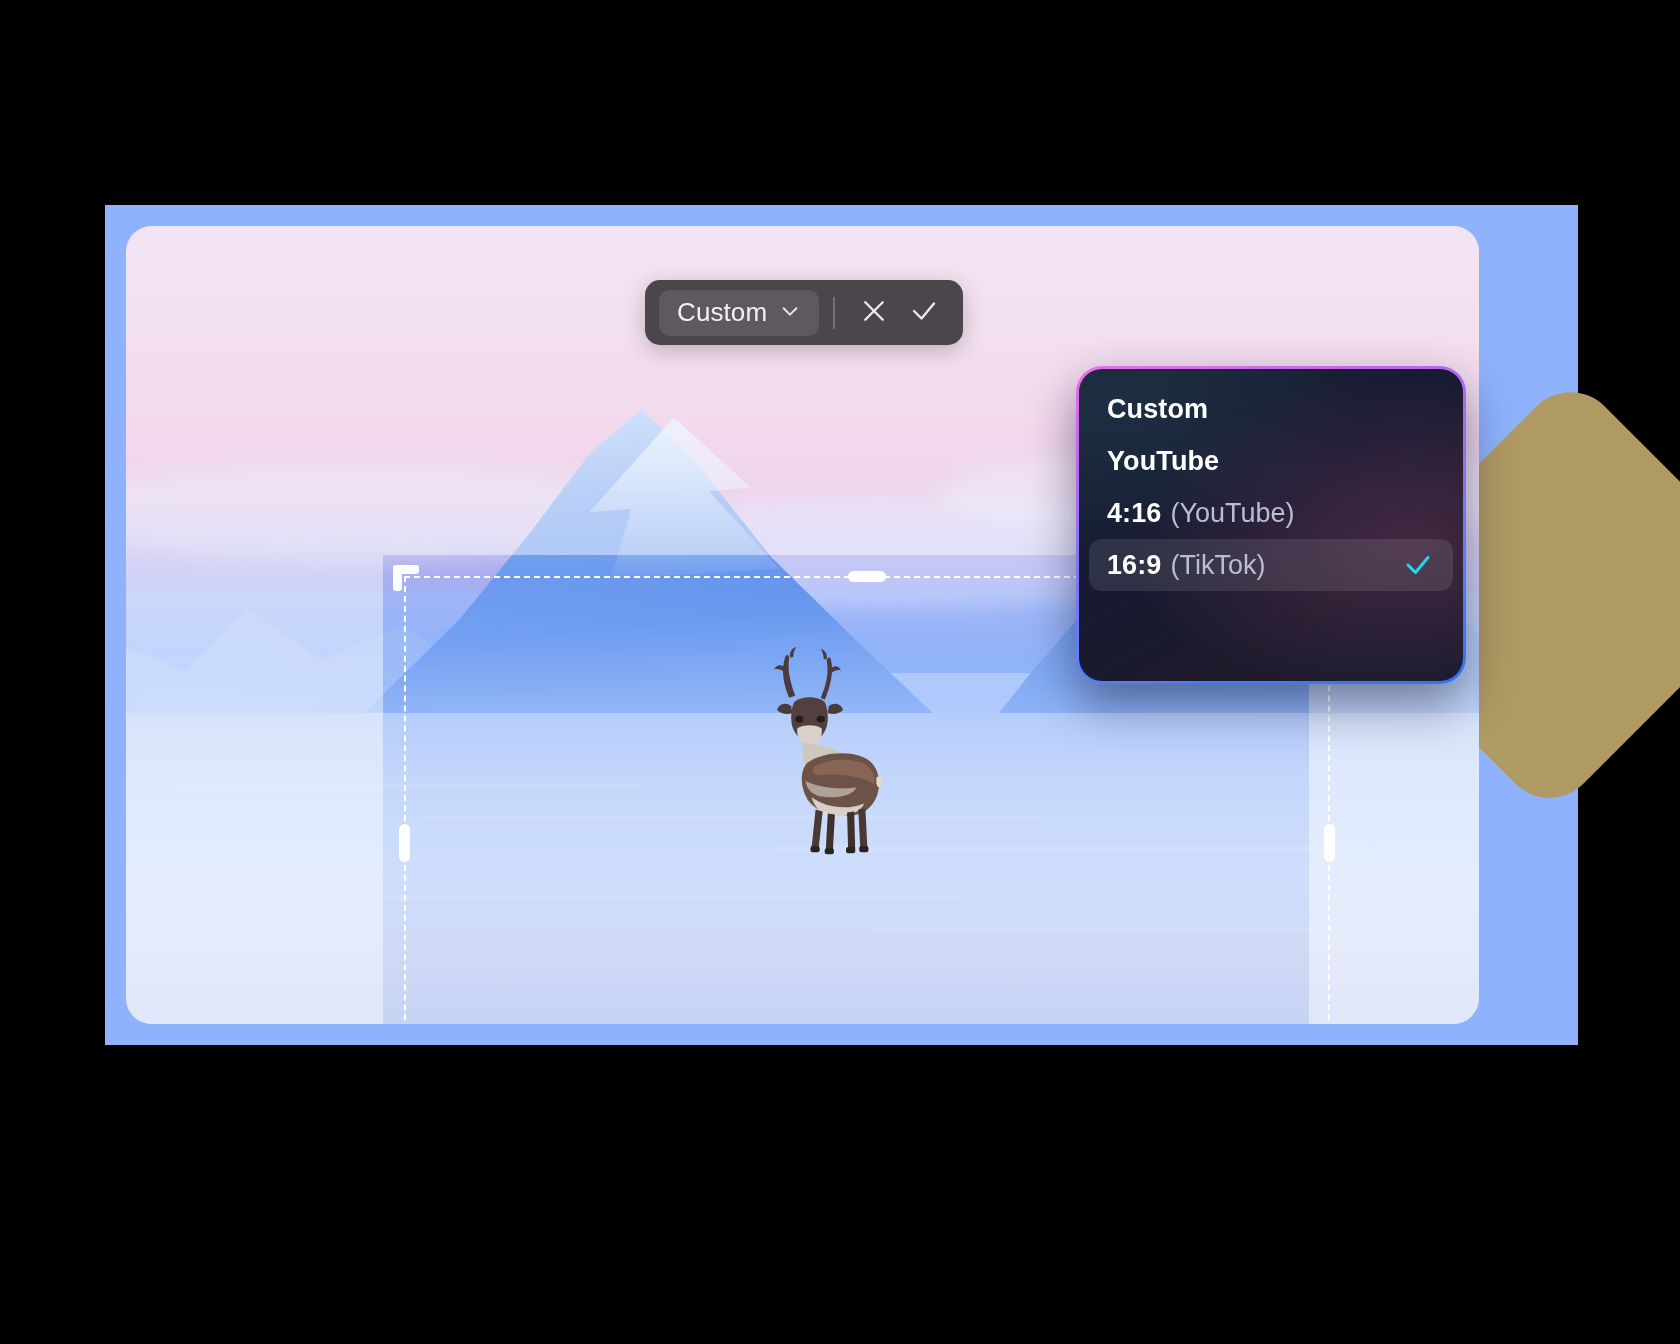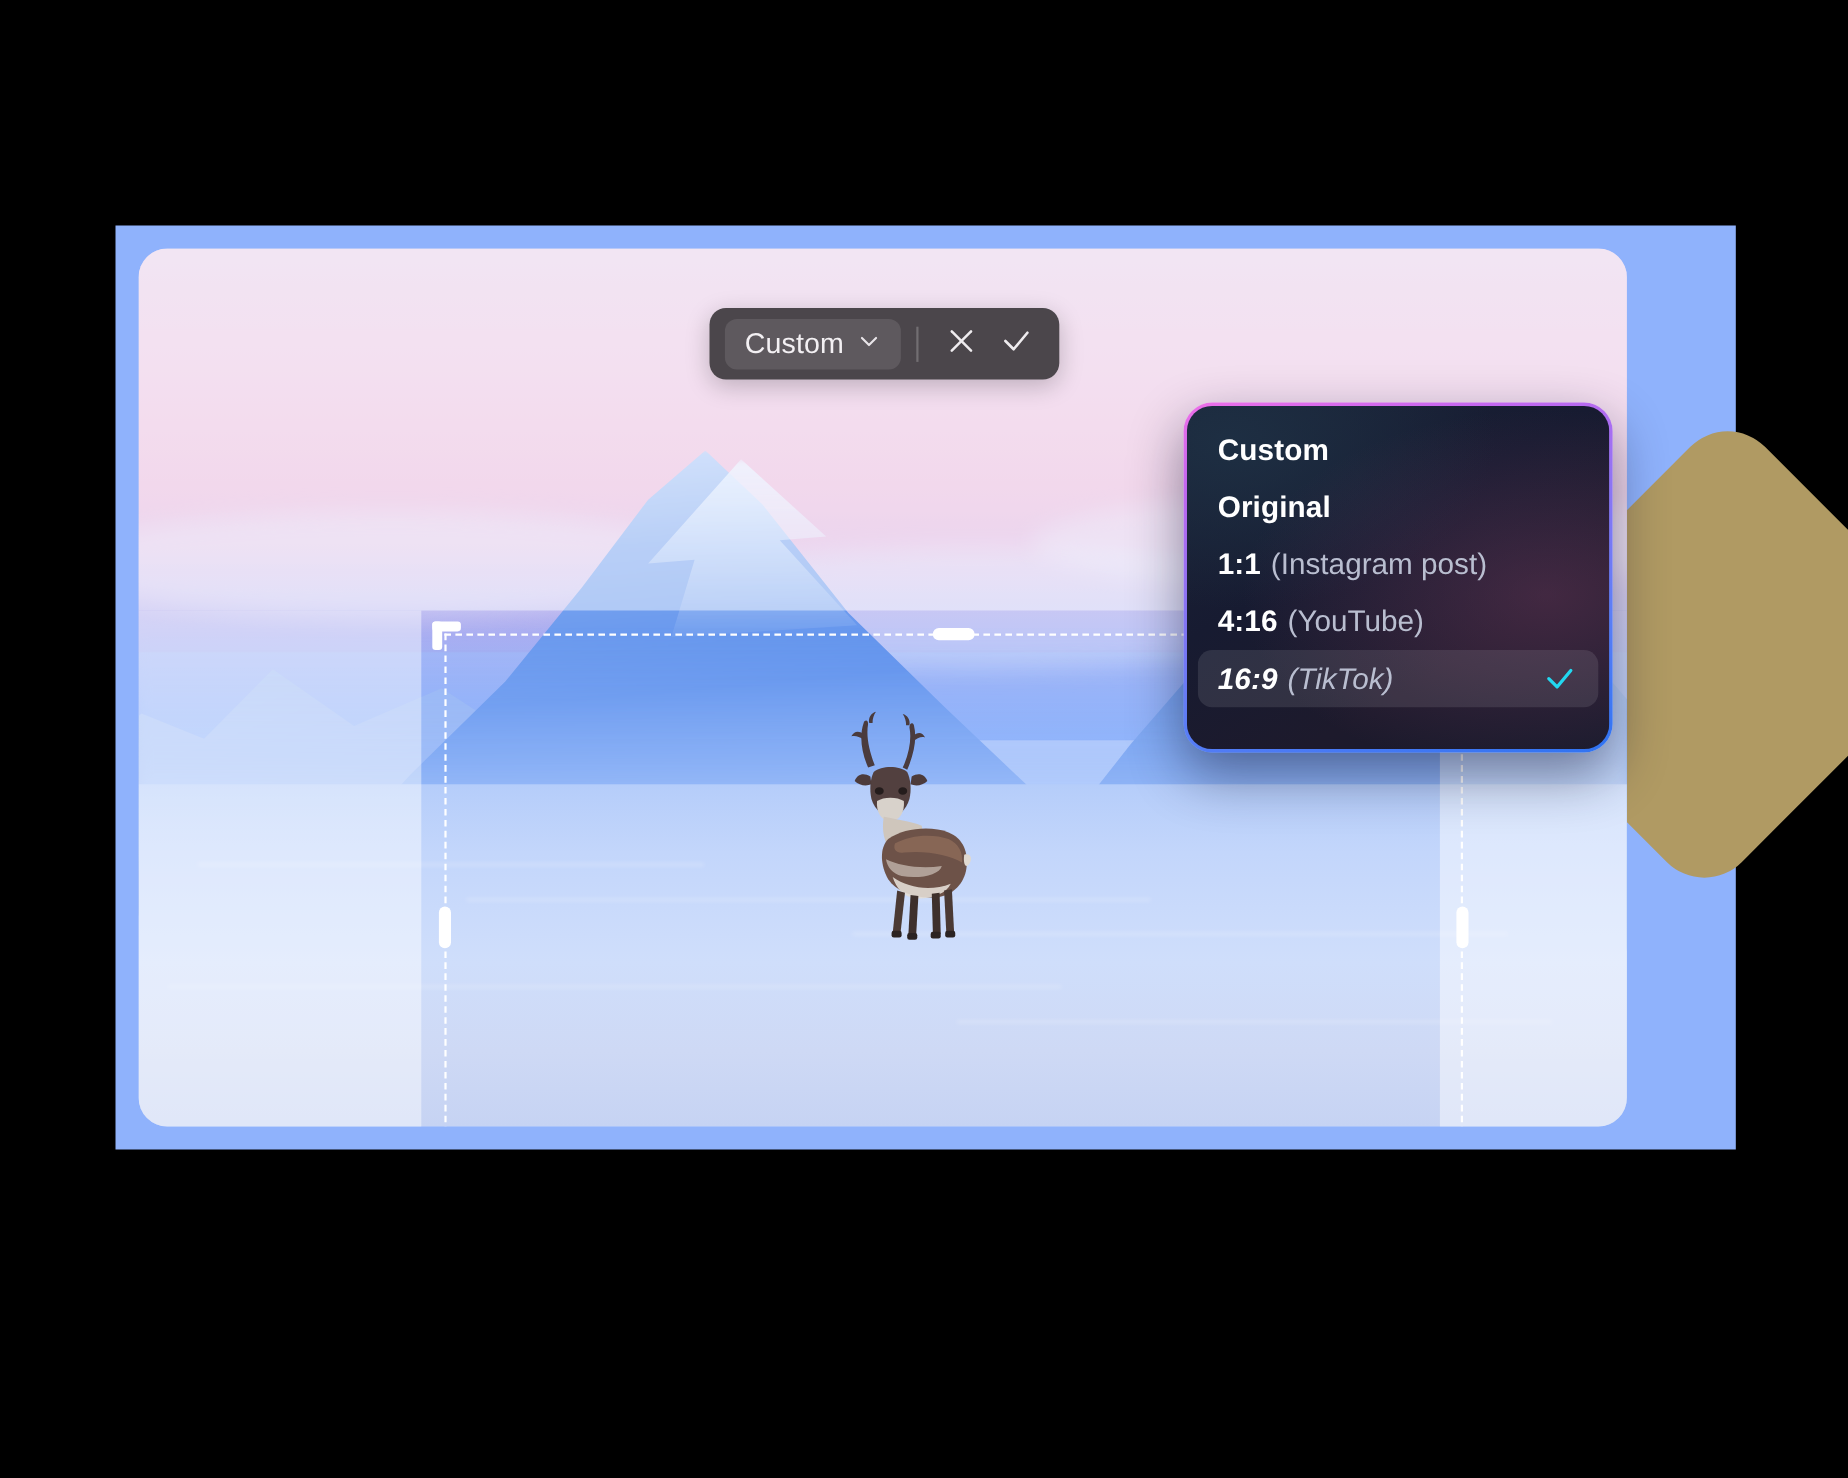--- a/index.html
+++ b/index.html
@@ -174,21 +174,20 @@
     cursor:pointer;
   }
   .menu-item .m-main {
     color:#ffffff; font-size:27px; font-weight:600; letter-spacing:.1px;
   }
   .menu-item .m-sub {
     color:#b9bed0; font-size:27px; font-weight:400; margin-left:9px;
   }
   .menu-item.selected {
     background:rgba(255,255,255,.10);
-    font-style:italic;
   }
   .menu-item .check {
     position:absolute; right:20px; top:50%;
     transform:translateY(-50%);
     display:flex;
   }
 </style>
 </head>
 <body>
 
@@ -320,28 +319,24 @@
 
 <div id="dropdown">
   <div id="dropdown-inner">
 
     <div class="menu-item">
       <span class="m-main">Custom</span>
       <span class="m-sub"></span>
     </div>
 
     <div class="menu-item">
-      <span class="m-main">Original</span>
+      <span class="m-main">YouTube</span>
       <span class="m-sub"></span>
     </div>
 
-    <div class="menu-item">
-      <span class="m-main">1:1</span>
-      <span class="m-sub">(Instagram post)</span>
-    </div>
 
     <div class="menu-item">
       <span class="m-main">4:16</span>
       <span class="m-sub">(YouTube)</span>
     </div>
 
     <div class="menu-item selected">
       <span class="m-main">16:9</span>
       <span class="m-sub">(TikTok)</span>
       <span class="check">

